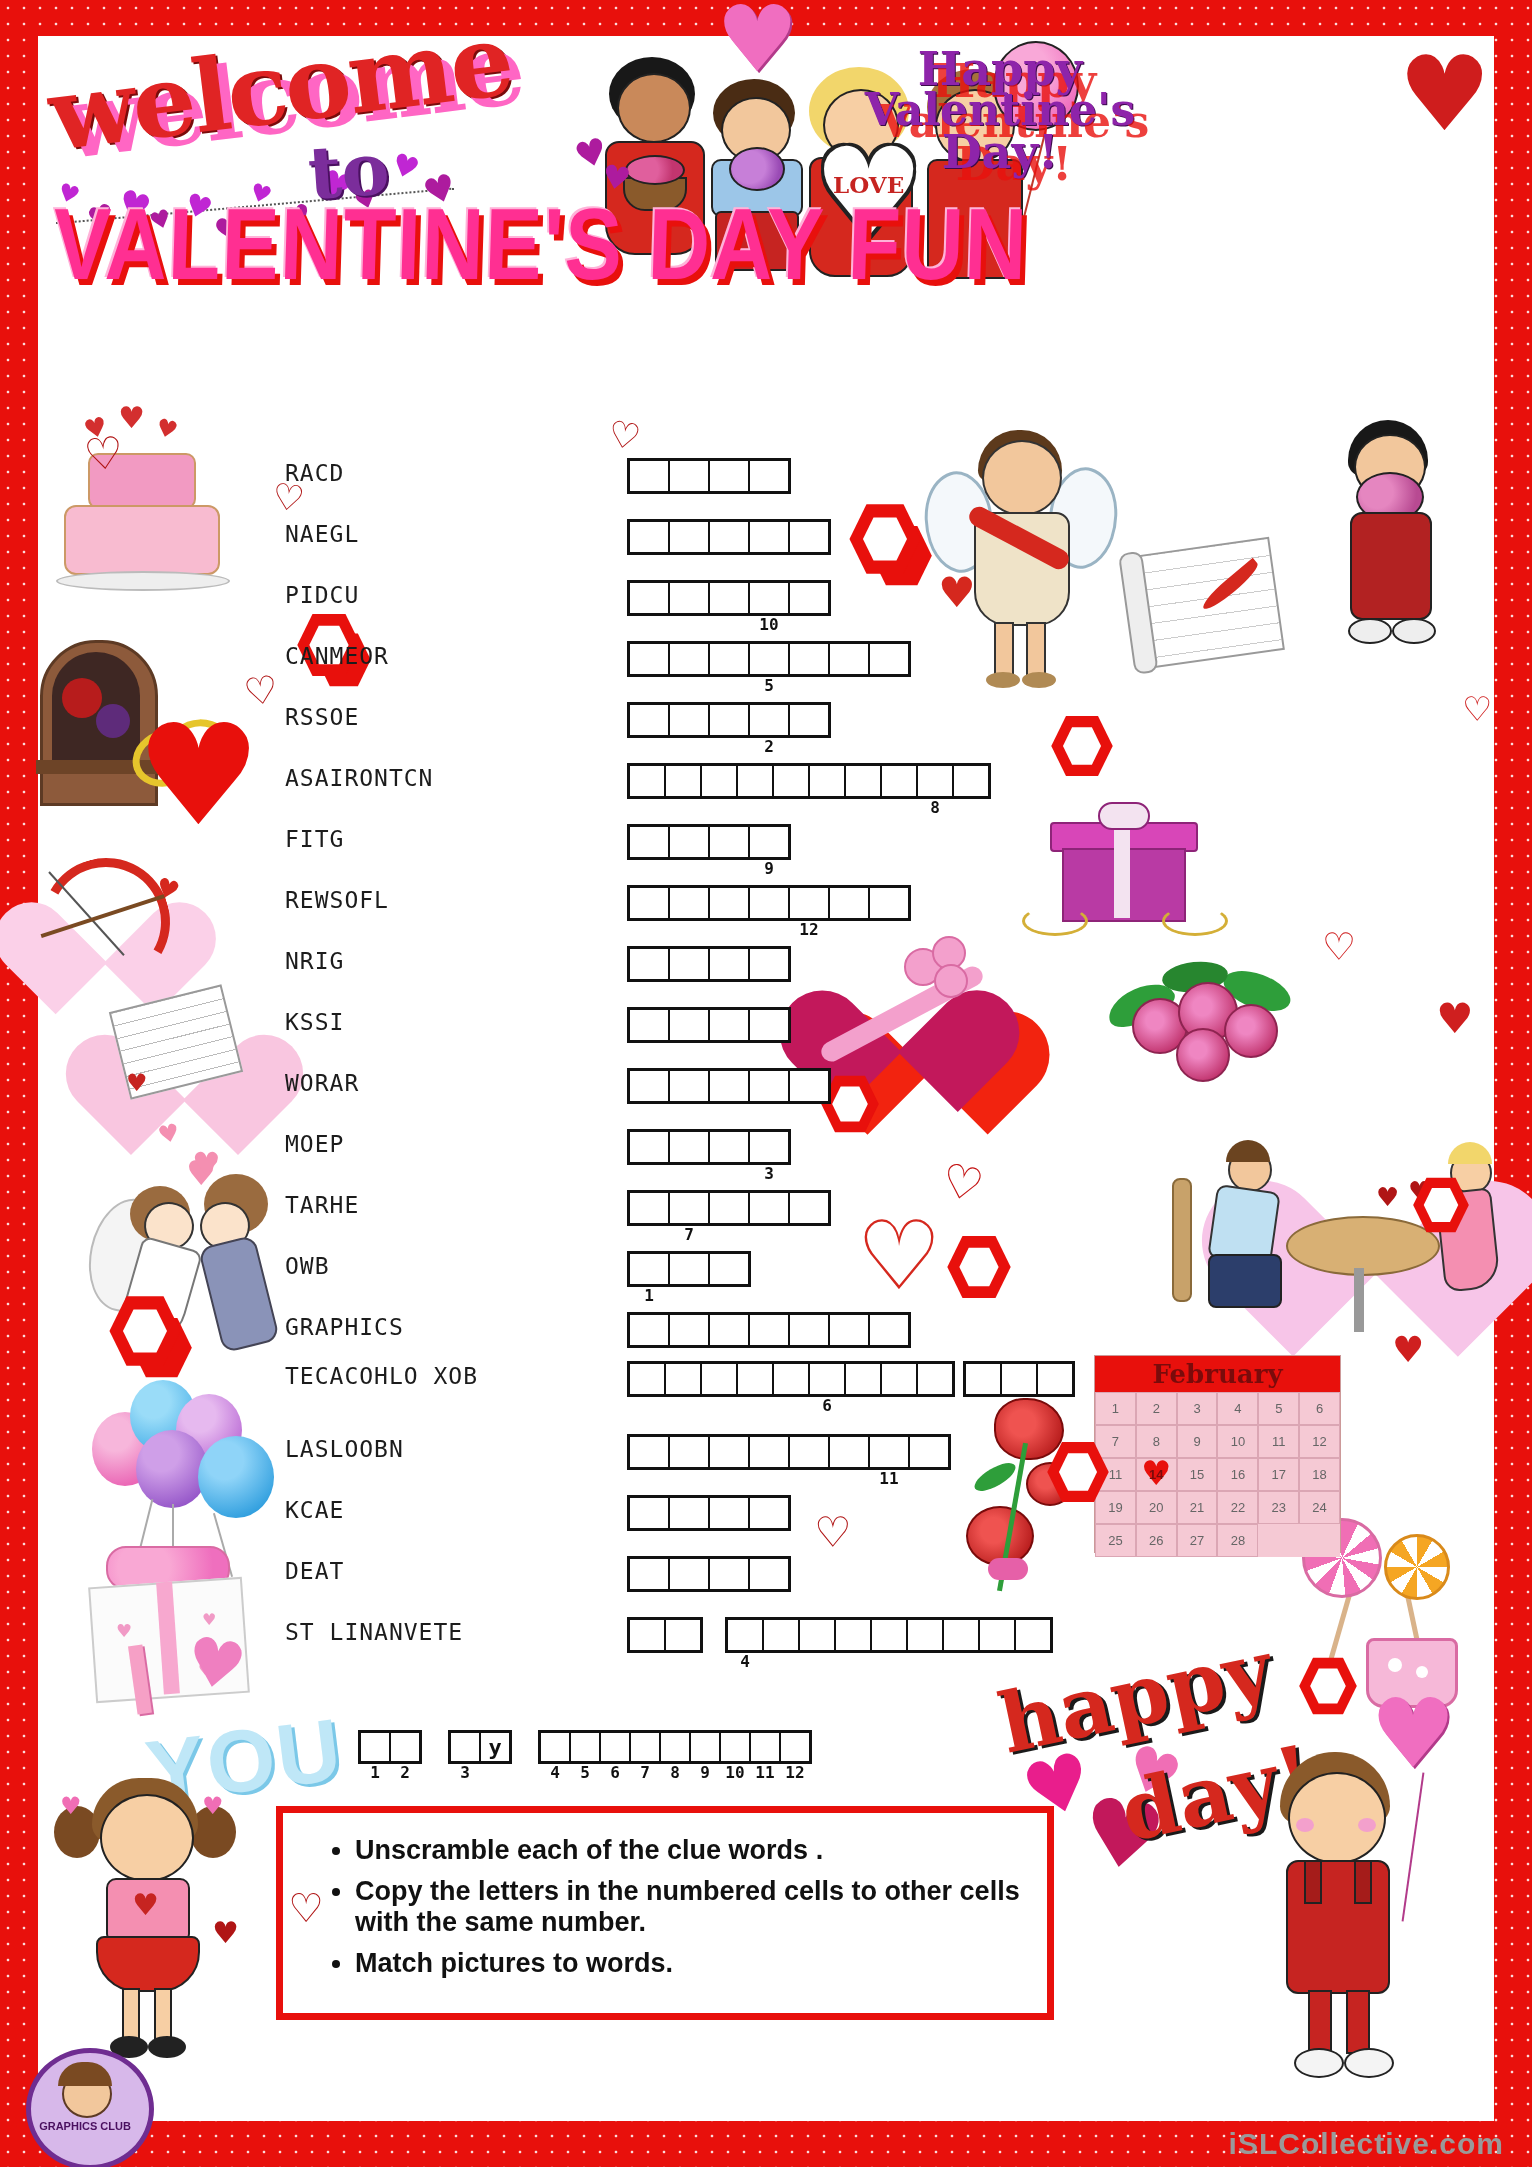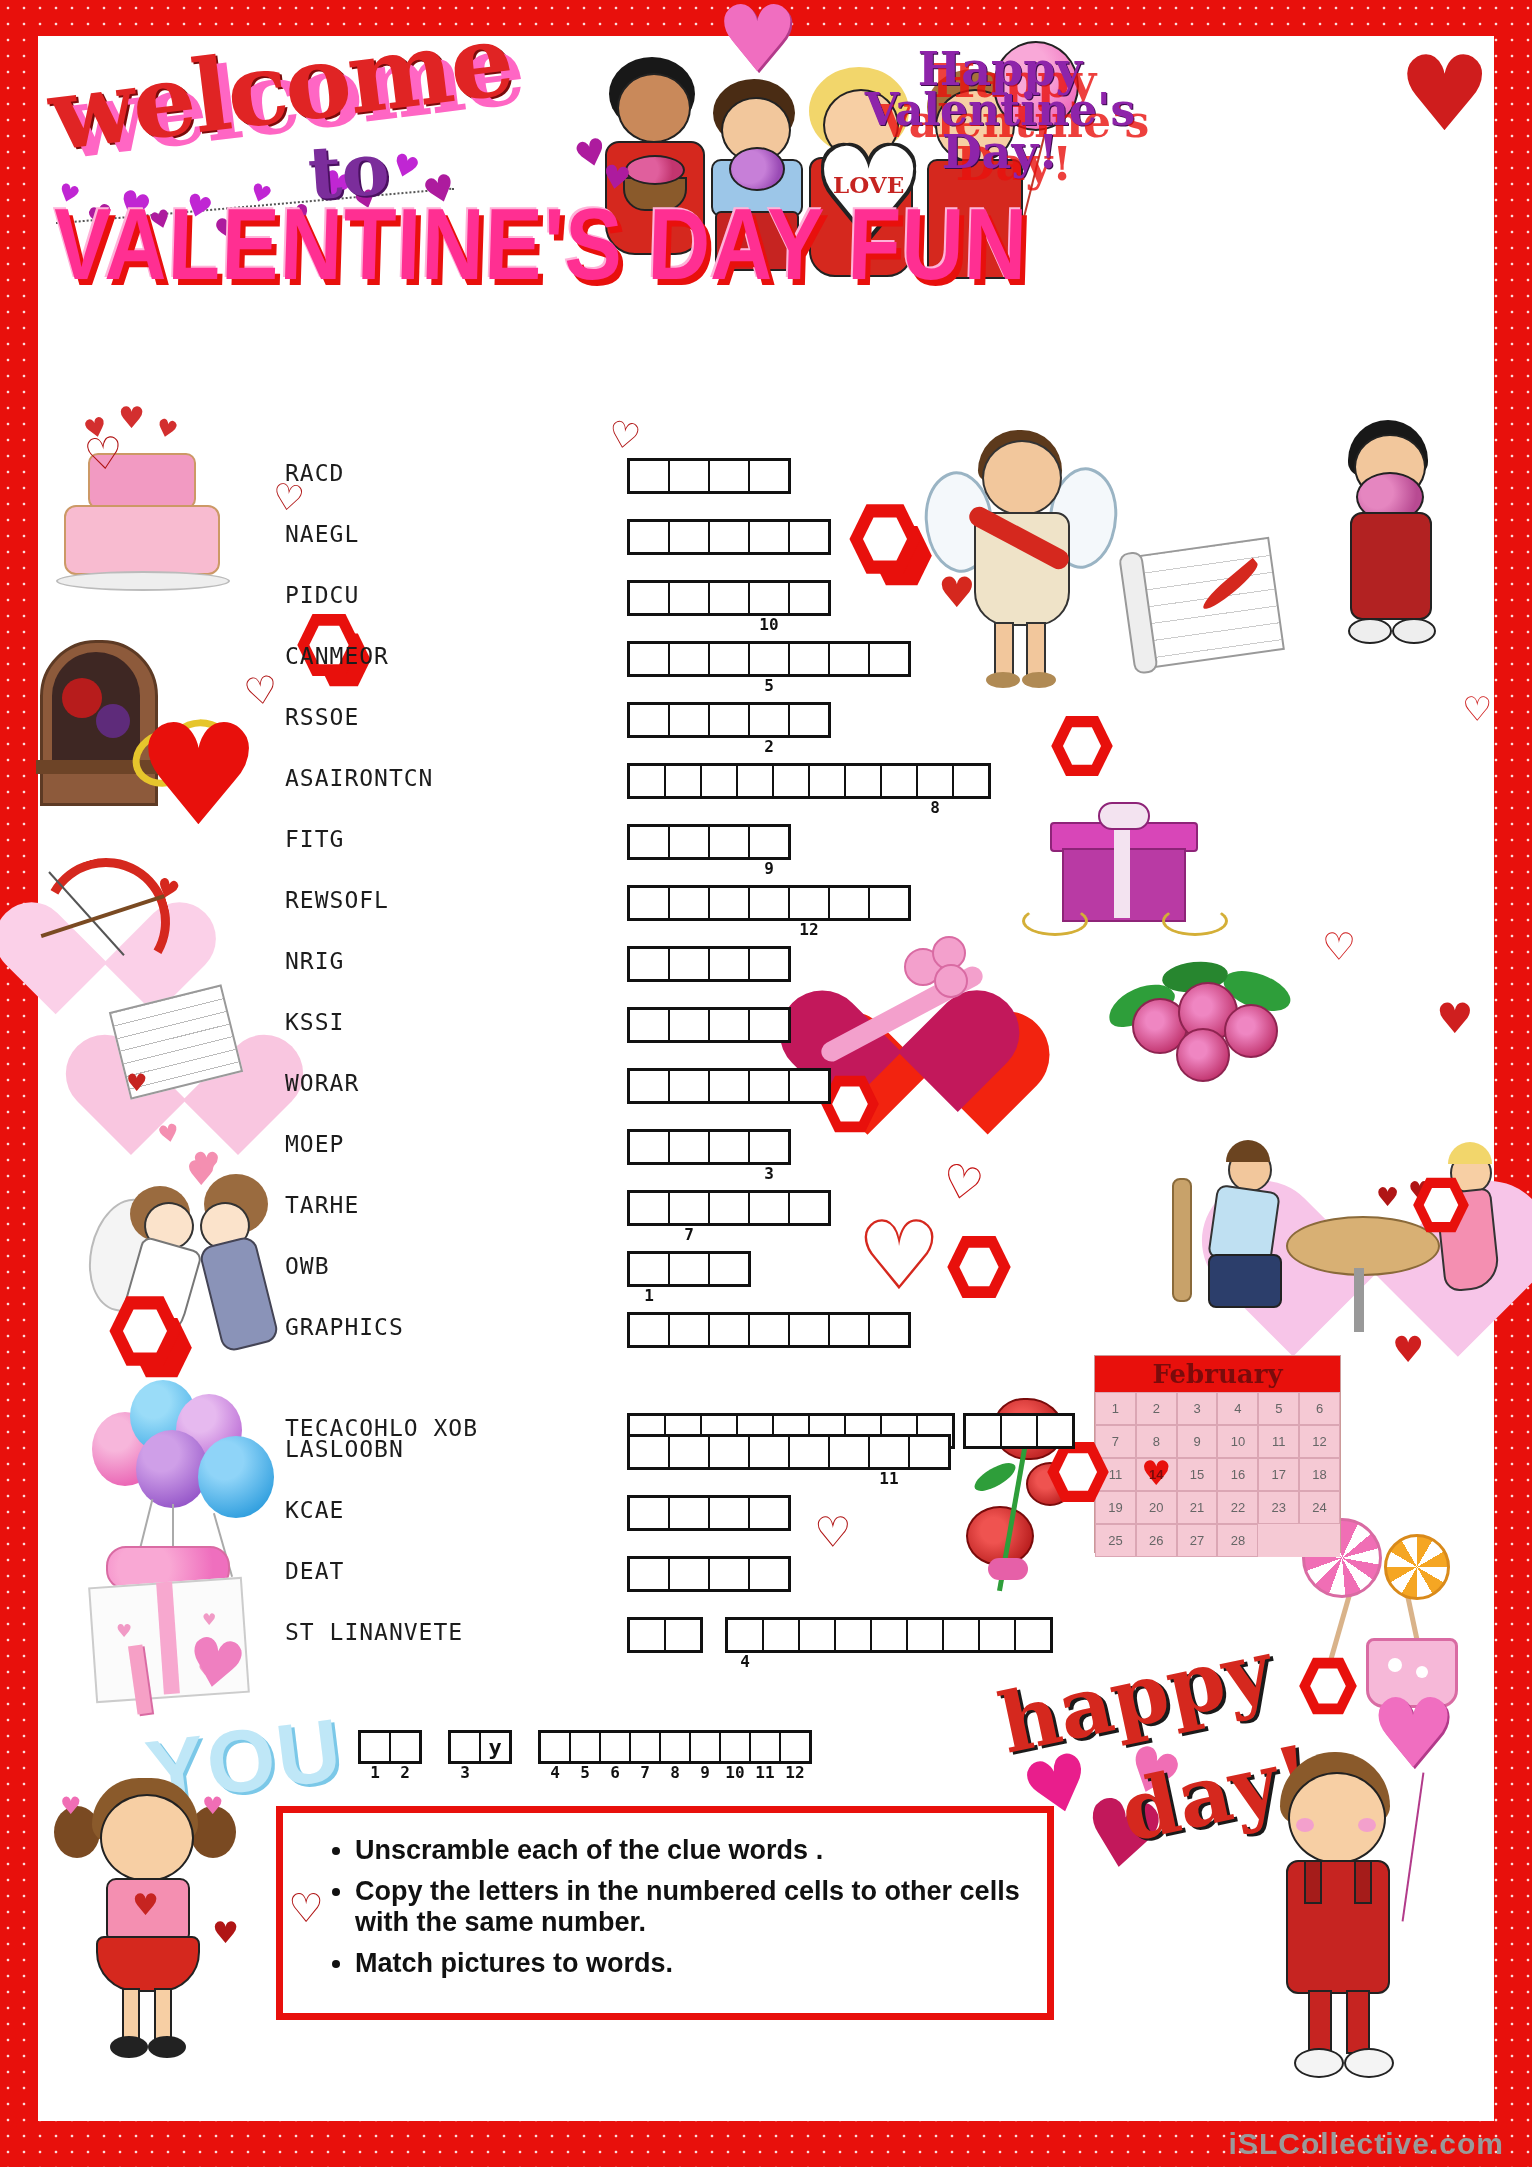--- a/index.html
+++ b/index.html
@@ -217,20 +217,26 @@
     <div class="circ" style="left:48px;top:16px;width:90px;height:84px;background:#f7cfa4;border:2px solid #222;"></div>
     <div class="rect" style="left:54px;top:100px;width:80px;height:62px;background:#f48fb1;border:2px solid #222;border-radius:10px;"></div>
     <div class="h" style="left:80px;top:112px;font-size:30px;color:#c62421;">♥</div>
     <div class="rect" style="left:44px;top:158px;width:100px;height:52px;background:#d5281e;border:2px solid #222;border-radius:8px 8px 40px 40px;"></div>
     <div class="rect" style="left:70px;top:210px;width:14px;height:52px;background:#f7cfa4;border:2px solid #222;"></div>
     <div class="rect" style="left:102px;top:210px;width:14px;height:52px;background:#f7cfa4;border:2px solid #222;"></div>
     <div class="circ" style="left:58px;top:258px;width:38px;height:22px;background:#222;"></div>
     <div class="circ" style="left:96px;top:258px;width:38px;height:22px;background:#222;"></div>
   </div>
 
+  <div class="abs" id="badge">
+    <div class="circ" style="left:0;top:0;width:118px;height:112px;background:#d7b8ea;border:5px solid #6f2d91;"></div>
+    <div class="circ" style="left:36px;top:22px;width:46px;height:44px;background:#f2c79c;border:2px solid #5d3a24;"></div>
+    <div class="circ" style="left:32px;top:14px;width:54px;height:24px;background:#7a4a22;border-radius:27px 27px 0 0;"></div>
+    <div class="abs" style="left:8px;top:72px;width:102px;text-align:center;font-size:11px;font-weight:bold;color:#4a1060;line-height:1.1;">GRAPHICS CLUB</div>
+  </div>
 
   <div class="abs" id="cupid" style="left:930px;top:432px;width:180px;height:270px;z-index:1;">
     <div class="circ" style="left:-6px;top:40px;width:64px;height:94px;background:#f4f8fb;border:3px solid #9ab4c4;border-radius:60% 40% 60% 40%;transform:rotate(-18deg);"></div>
     <div class="circ" style="left:118px;top:36px;width:64px;height:94px;background:#f4f8fb;border:3px solid #9ab4c4;border-radius:40% 60% 40% 60%;transform:rotate(18deg);"></div>
     <div class="circ" style="left:48px;top:-2px;width:84px;height:52px;background:#5d3a1c;border-radius:42px 42px 12px 12px;"></div>
     <div class="circ" style="left:52px;top:8px;width:76px;height:72px;background:#f2c79c;border:2px solid #333;"></div>
     <div class="rect" style="left:44px;top:80px;width:92px;height:110px;background:#efe3c8;border:2px solid #333;border-radius:14px 14px 34px 34px;"></div>
     <div class="rect" style="left:34px;top:96px;width:110px;height:20px;background:#d5281e;transform:rotate(28deg);border-radius:10px;"></div>
     <div class="h" style="left:8px;top:140px;font-size:42px;color:#d5281e;">♥</div>
     <div class="rect" style="left:64px;top:190px;width:16px;height:52px;background:#f2c79c;border:2px solid #333;"></div>
@@ -596,21 +602,21 @@
         <div class="cgrp" style="left: 627px;">
           <div class="cell" style="width: 38px;"></div>
           <div class="cell" style="width: 38px;"></div>
           <div class="cell" style="width: 38px;"></div>
           <div class="cell" style="width: 38px;"></div>
           <div class="cell" style="width: 38px;"></div>
           <div class="cell" style="width: 38px;"></div>
           <div class="cell" style="width: 38px;"></div>
         </div>
       </div>
-      <div class="wrow" style="top: 1413px;">
+      <div class="wrow" style="top: 1361px;">
         <span class="wlabel">TECACOHLO XOB</span>
         <div class="cgrp" style="left: 627px;">
           <div class="cell" style="width: 34px;"></div>
           <div class="cell" style="width: 34px;"></div>
           <div class="cell" style="width: 34px;"></div>
           <div class="cell" style="width: 34px;"></div>
           <div class="cell" style="width: 34px;"></div>
           <div class="cell" style="width: 34px;">
             <span class="cellnum">6</span>
           </div>

